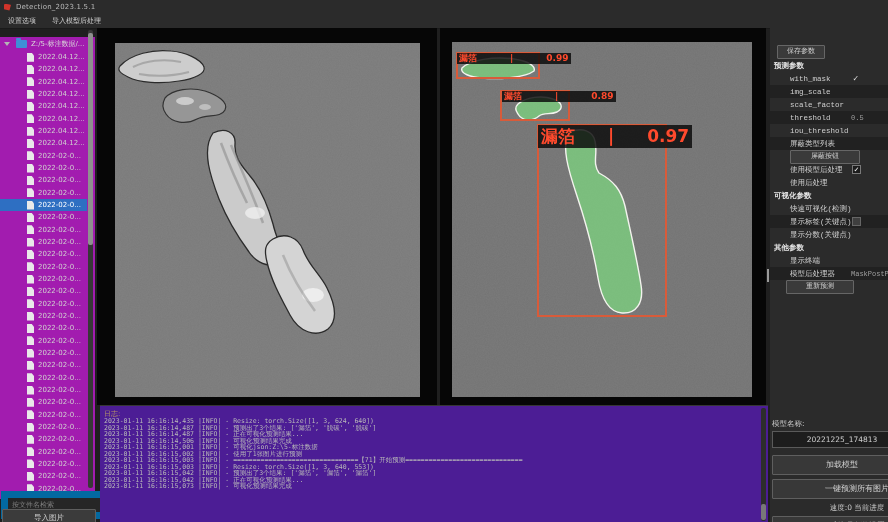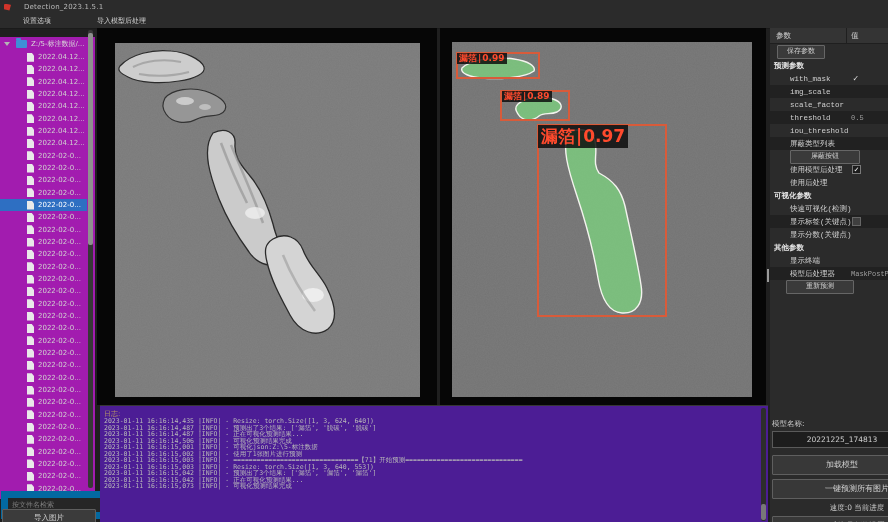--- a/index.html
+++ b/index.html
@@ -1,25 +1,25 @@
 <!DOCTYPE html>
 <html><head>
 <meta charset="utf-8">
 <style>
   html,body{margin:0;padding:0;background:#1b1b1b;}
   .app{position:relative;width:888px;height:522px;overflow:hidden;background:#1f1f1f;
        font-family:"DejaVu Sans",sans-serif;color:#cfcfcf;-webkit-font-smoothing:antialiased;}
   .abs{position:absolute;}
 
   
-  .titlebar{left:0;top:0;width:888px;height:14px;background:#2b2b2b;display:flex;align-items:center;gap:8px;}
+  .titlebar{left:0;top:0;width:888px;height:14px;background:#2b2b2b;display:flex;align-items:center;}
   .appicon{width:7px;height:7px;margin-left:4px;background:#d0342a;border-radius:1px;clip-path:polygon(0 0,100% 18%,78% 100%,0 82%);}
   .apptitle{font-size:7px;color:#b9b9b9;margin-left:5px;letter-spacing:.2px;}
   .menubar{left:0;top:14px;width:888px;height:14px;background:#2b2b2b;display:flex;align-items:center;border-bottom:1px solid #1a1a1a;}
-  .menuitem{font-size:7px;color:#d2d2d2;padding:0 23px;}
+  .menuitem{font-size:7px;color:#d2d2d2;padding:0 8px;}
 
   
   .tree{left:0;top:37px;width:95px;height:462px;background:#a21caf;overflow:hidden;}
   .rootrow{position:absolute;left:0;top:1px;height:12px;display:flex;align-items:center;white-space:nowrap;}
   .arrow{width:0;height:0;margin-left:4px;border-left:3.5px solid transparent;border-right:3.5px solid transparent;border-top:4px solid #b5b5b5;}
   .foldericon{width:11px;height:8px;margin-left:6px;background:#3f8fd6;border-radius:1px;position:relative;}
   .foldericon::before{content:"";position:absolute;left:0;top:-2px;width:5px;height:2px;background:#3f8fd6;border-radius:1px 1px 0 0;}
   .rootlabel{font-size:7px;color:#dadada;margin-left:4px;}
   .treeitems{position:absolute;left:0;top:14px;width:95px;bottom:0;overflow:hidden;}
   .trow{height:12.33px;display:flex;align-items:center;white-space:nowrap;overflow:hidden;width:87px;}
@@ -36,21 +36,21 @@
   .importbtn{left:2px;top:509px;width:92px;height:17px;background:#3b3b3b;border:1px solid #5e5e5e;
              color:#d2d2d2;font-size:7.5px;text-align:center;line-height:16px;border-radius:1px;}
 
   
   .viewerL{left:97px;top:28px;width:340px;height:377px;background:#060606;}
   .viewerR{left:440px;top:28px;width:326px;height:377px;background:#060606;}
   .imgL{position:absolute;left:18px;top:15px;width:305px;height:354px;background:#7a7a7a;overflow:hidden;}
   .imgR{position:absolute;left:12px;top:14px;width:300px;height:355px;background:#737373;overflow:hidden;}
   .detbox{position:absolute;border:2px solid #d85b3a;box-sizing:border-box;}
   .detlabel{position:absolute;display:inline-flex;background:rgba(8,8,8,.82);
-            color:#ff4a2d;padding:0 2px;white-space:nowrap;line-height:1.25;}
+            color:#ff4a2d;padding:0 2px;white-space:nowrap;line-height:1.25;gap:32px;}
   .detlabel .sep{margin:0 1px;font-weight:bold;}
   .lab-s{font-size:9px;font-weight:bold;}
   .lab-b{font-size:17px;font-weight:bold;padding:1px 3px;}
 
   
   .hsplit{left:435px;top:406px;width:2px;height:9px;background:#9a9a9a;}
   .vsplit{left:767px;top:269px;width:2px;height:13px;background:#9a9a9a;}
 
   
   .log{left:100px;top:405px;width:668px;height:117px;background:#4c1d95;border-top:1px solid #363636;overflow:hidden;}
@@ -344,25 +344,20 @@
 
   <div class="abs log">
     <div class="logtitle">日志:</div>
     <div class="loglines"><div>2023-01-11 16:16:14,435 |INFO| - Resize: torch.Size([1, 3, 624, 640])</div><div>2023-01-11 16:16:14,487 |INFO| - 预测出了3个结果: ['漏箔', '脱碳', '脱碳']</div><div>2023-01-11 16:16:14,487 |INFO| - 正在可视化预测结果...</div><div>2023-01-11 16:16:14,506 |INFO| - 可视化预测结果完成</div><div>2023-01-11 16:16:15,001 |INFO| - 可视化json:Z:\5-标注数据</div><div>2023-01-11 16:16:15,002 |INFO| - 使用了1张图片进行预测</div><div>2023-01-11 16:16:15,003 |INFO| - ================================【71】开始预测==============================</div><div>2023-01-11 16:16:15,003 |INFO| - Resize: torch.Size([1, 3, 640, 553])</div><div>2023-01-11 16:16:15,042 |INFO| - 预测出了3个结果: ['漏箔', '漏箔', '漏箔']</div><div>2023-01-11 16:16:15,042 |INFO| - 正在可视化预测结果...</div><div>2023-01-11 16:16:15,073 |INFO| - 可视化预测结果完成</div></div>
     <div class="logbar">
         <div class="handle"></div>
       </div>
   </div>
 
   <div class="abs params">
-    <div class="phead">
-      <span class="c1">参数</span>
-      <span class="cdiv"></span>
-      <span class="c2">值</span>
-    </div>
     <div class="savebtn">保存参数</div>
     <div class="prows">
         <div class="prow">
           <span class="psection">预测参数</span>
         </div>
         <div class="prow">
           <span class="plabel">with_mask</span>
           <span class="pcheckglyph">✓</span>
         </div>
         <div class="prow band">

